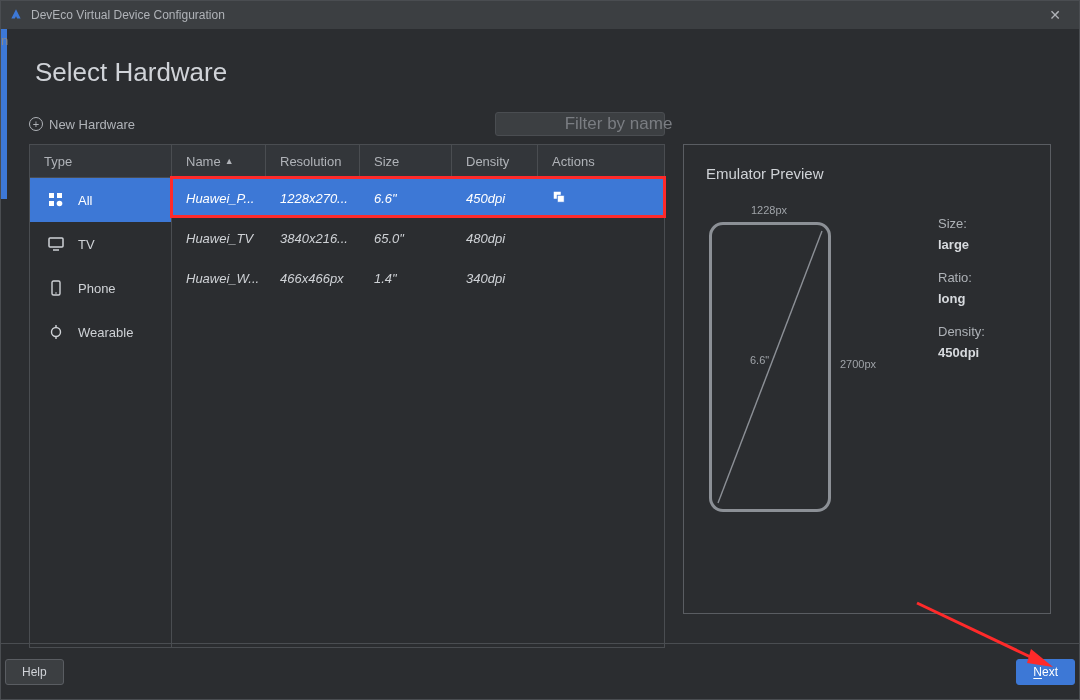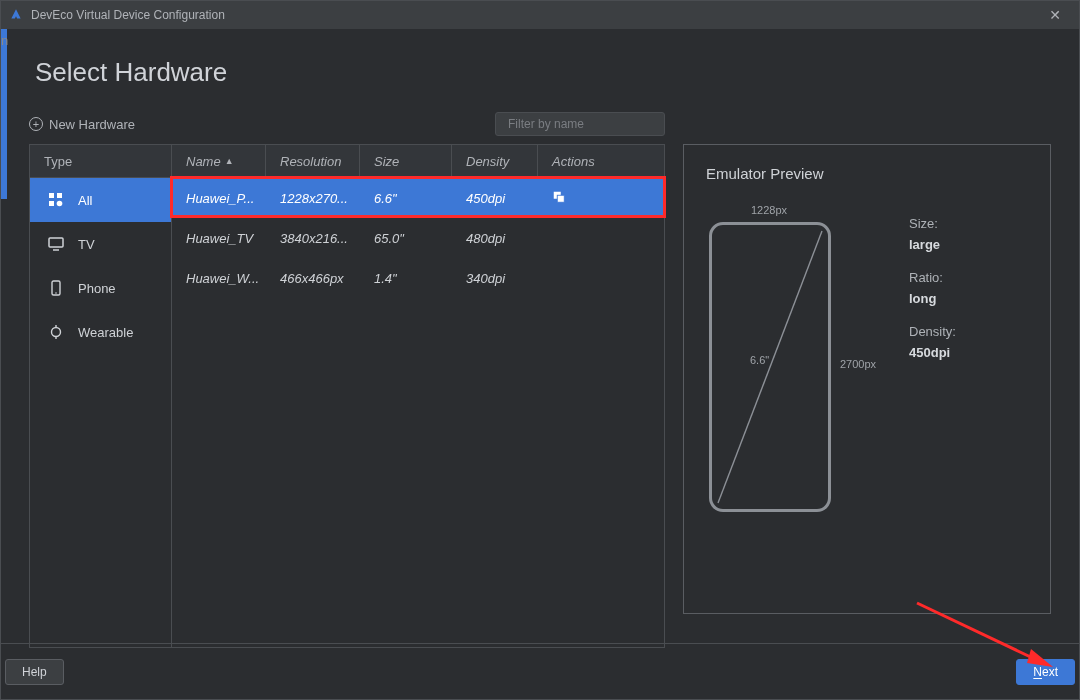--- a/index.html
+++ b/index.html
@@ -12,28 +12,28 @@
 .body-area { position: absolute; top: 28px; left: 0; right: 0; bottom: 0; padding: 28px 28px 0 28px; display: flex; flex-direction: column; }
 .page-title { color: #d0d3d8; font-size: 26px; font-weight: 400; margin-bottom: 24px; margin-left: 6px; }
 .work-area { display: flex; gap: 18px; }
 .left-pane { flex: 1; display: flex; flex-direction: column; }
 .right-pane { width: 368px; }
 .top-row { display: flex; align-items: center; justify-content: space-between; margin-bottom: 8px; }
 .new-hw { display: flex; align-items: center; color: #b0b3b8; font-size: 13px; cursor: pointer; }
 .new-hw .plus-circle { width: 14px; height: 14px; border: 1.2px solid #b0b3b8; border-radius: 50%; margin-right: 6px; display: flex; align-items: center; justify-content: center; font-size: 11px; line-height: 1; }
 .search-box { width: 170px; height: 24px; background: #3c3f42; border: 1px solid #4a4d51; border-radius: 3px; display: flex; align-items: center; padding: 0 6px; }
 .search-box .mag { width: 12px; height: 12px; margin-right: 6px; opacity: .6; }
-.search-box input { flex: 1; background: transparent; border: none; outline: none; color: #22c55e; font-size: 12px; }
+.search-box input { flex: 1; background: transparent; border: none; outline: none; color: #22c55e; font-size: 17px; text-align: center; }
 .search-box input::placeholder { color: #7a7d82; }
 .grid-row { display: flex; }
 .type-col { width: 142px; }
 .list-col { flex: 1; }
 .col-header { height: 34px; background: #33363a; border: 1px solid #4a4d51; border-right: none; color: #b0b3b8; font-size: 13px; display: flex; align-items: center; padding-left: 14px; }
 .list-col .col-header { border-right: 1px solid #4a4d51; padding-left: 0; }
-.hdr-cell { display: flex; align-items: center; height: 100%; padding-left: 14px; border-right: 1px solid #4a4d51; font-style: italic; }
+.hdr-cell { display: flex; align-items: center; height: 100%; padding-left: 14px; border-right: 1px solid #4a4d51; }
 .hdr-cell:last-child { border-right: none; }
 .hdr-name { width: 94px; }
 .hdr-res { width: 94px; }
 .hdr-size { width: 92px; }
 .hdr-dens { width: 86px; }
 .hdr-act { flex: 1; }
 .sort-arrow { margin-left: 4px; font-size: 9px; }
 .type-list { border: 1px solid #4a4d51; border-top: none; border-right: none; height: 470px; }
 .type-item { height: 44px; display: flex; align-items: center; padding-left: 18px; color: #cfd2d6; font-size: 13px; cursor: pointer; gap: 14px; }
 .type-item.selected { background: #3d78d6; color: #ffffff; }
@@ -43,21 +43,21 @@
 .device-row.selected { background: #3d78d6; color: #fff; }
 .cell { padding-left: 14px; overflow: hidden; white-space: nowrap; text-overflow: ellipsis; font-style: italic; }
 .c-name { width: 94px; }
 .c-res { width: 94px; }
 .c-size { width: 92px; }
 .c-dens { width: 86px; }
 .c-act { flex: 1; }
 .highlight-box { position: absolute; border: 3px solid #ff2a2a; pointer-events: none; }
 .preview-panel { border: 1px solid #5a5d62; height: 470px; padding: 20px 22px; }
 .preview-title { color: #cfd2d6; font-size: 15px; margin-bottom: 22px; }
-.preview-body { display: flex; gap: 13px; }
+.preview-body { display: flex; gap: 42px; }
 .diagram { position: relative; width: 190px; height: 340px; color: #9fa3a8; font-size: 11px; }
 .width-label { position: absolute; top: 0; left: 0; width: 126px; text-align: center; }
 .device-frame { position: absolute; top: 18px; left: 3px; width: 122px; height: 290px; border: 3px solid #8c9096; border-radius: 14px; }
 .device-frame svg { position: absolute; top: 0; left: 0; }
 .size-label { position: absolute; top: 150px; left: 44px; }
 .height-label { position: absolute; left: 134px; top: 154px; }
 .specs { color: #aeb2b7; font-size: 13px; display: flex; flex-direction: column; gap: 6px; }
 .specs .lab { margin-top: 12px; }
 .specs .val { color: #d7dade; font-weight: 600; }
 .footer { position: absolute; left: 0; right: 0; bottom: 0; height: 56px; border-top: 1px solid #4a4d51; display: flex; align-items: center; padding: 0 4px; justify-content: space-between; gap: 8px; }

